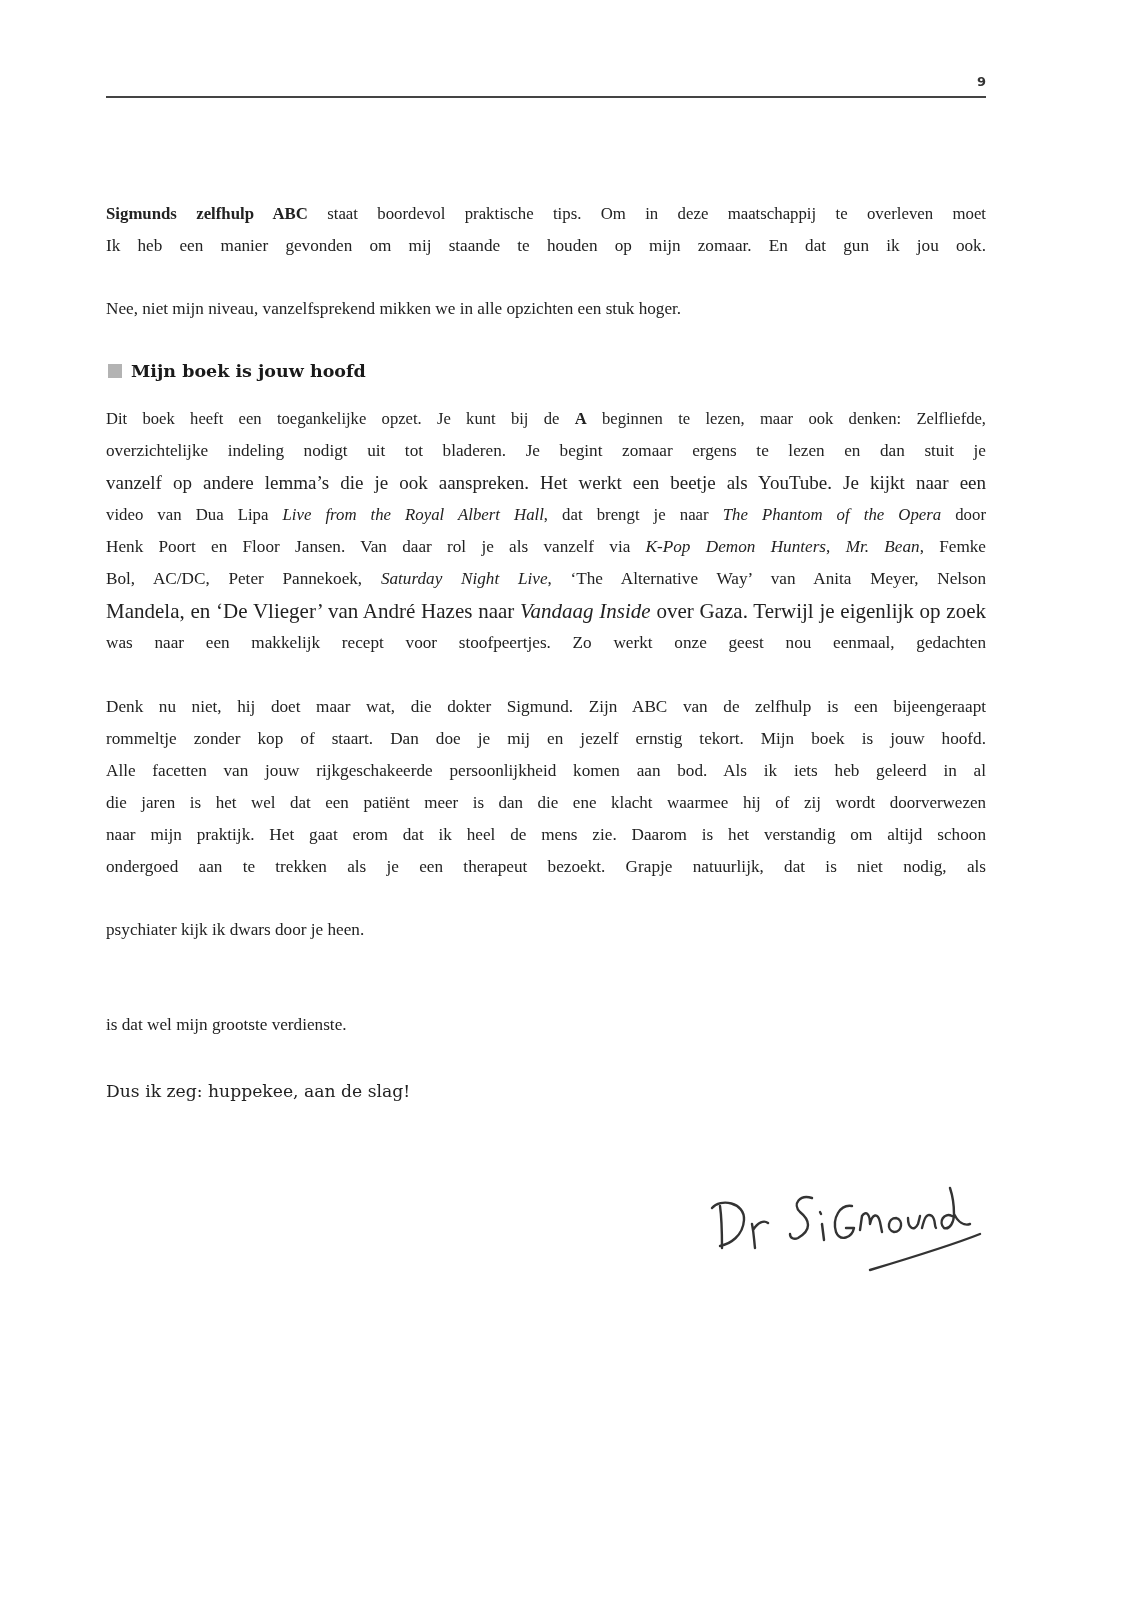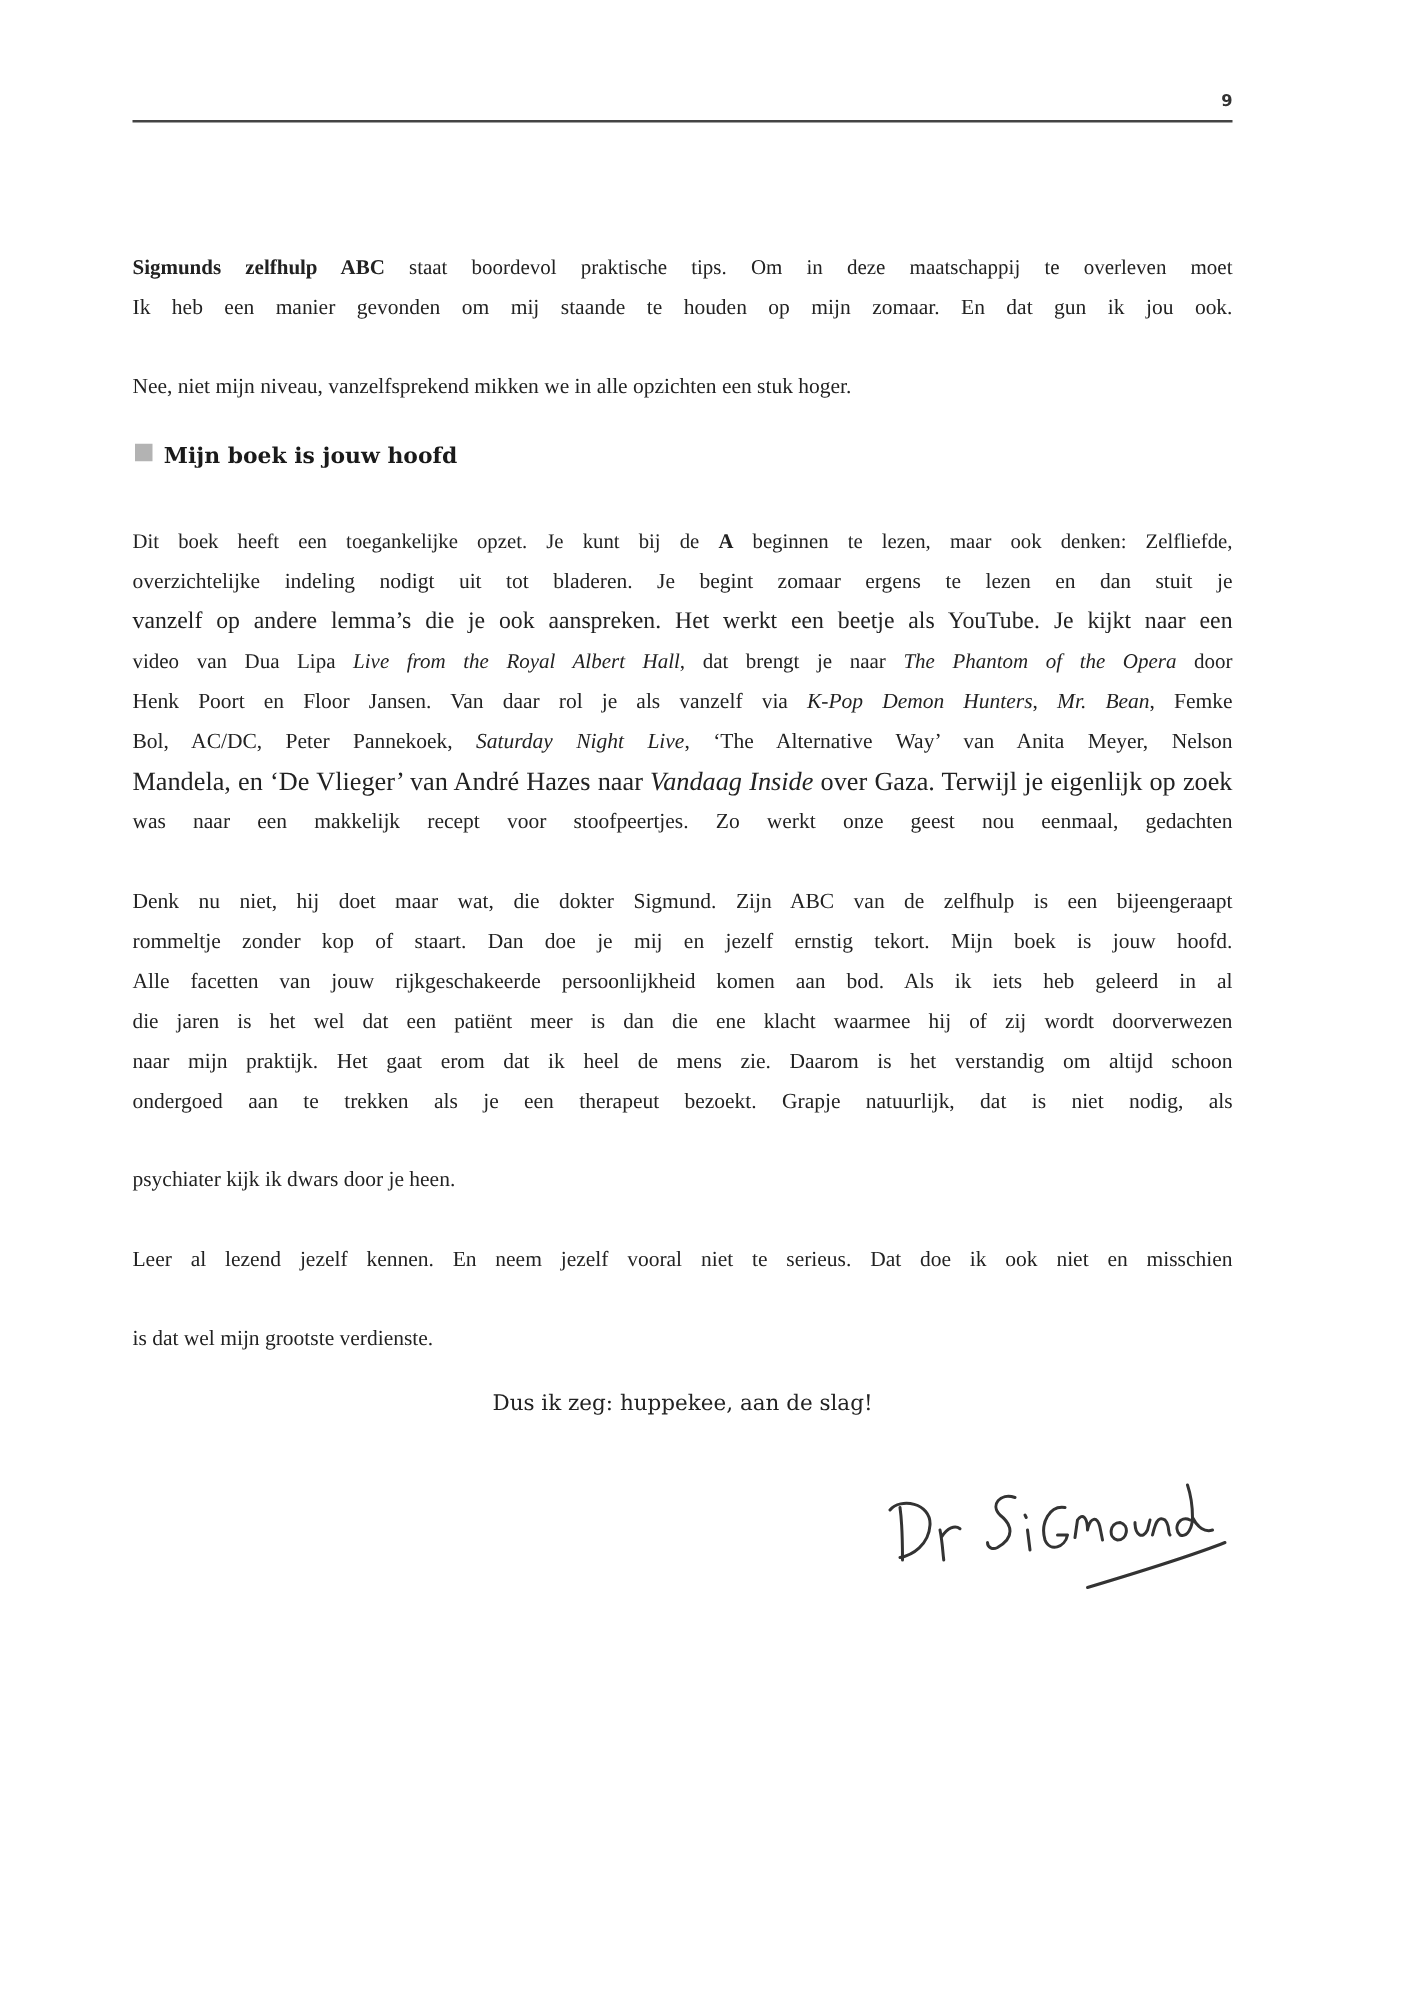--- a/index.html
+++ b/index.html
@@ -4,27 +4,27 @@
   <style>
     html, body { margin: 0; padding: 0; background: #ffffff; }
     body { width: 1131px; height: 1600px; position: relative; overflow: hidden; font-family: "DejaVu Serif", serif; color: #222222; }
     .page-number { position: absolute; top: 74px; left: 960px; width: 26px; text-align: right; font-family: "DejaVu Sans", sans-serif; font-size: 13px; font-weight: bold; color: #333; }
     .header-rule { position: absolute; top: 96px; left: 106px; width: 880px; height: 2px; background: #444; }
     .content { position: absolute; left: 106px; top: 198px; width: 880px; }
     .para { margin: 0; font-size: 17.2px; line-height: 32px; }
     .line { display: block; text-align: justify; text-align-last: justify; white-space: nowrap; height: 32px; font-family: Liberation Serif, serif; }
     .line.last { text-align-last: left; margin-top: 31px; }
     .p1 { margin-bottom: 30px; }
-    .heading { display: flex; align-items: flex-start; height: 32px; margin-bottom: 30px; }
+    .heading { display: flex; align-items: center; height: 32px; margin-bottom: 16px; }
     .heading-square { width: 14px; height: 14px; background: #b3b3b3; margin-right: 9px; margin-left: 2px; }
     .heading-text { font-family: "DejaVu Serif", serif; font-weight: bold; font-size: 17.5px; color: #1a1a1a; }
     .gap { height: 32px; }
     b { font-weight: bold; }
     i { font-style: italic; }
-    .closing { text-align: center; font-size: 17.2px; line-height: 32px; margin-top: 20px; }
+    .closing { text-align: left; font-size: 17.2px; line-height: 32px; margin-top: 34px; }
     .signature { position: absolute; left: 700px; top: 1168px; width: 290px; height: 110px; }
   </style>
 </head>
 <body>
 
 <div class="page-number">9</div>
 <div class="header-rule"></div>
 
 <div class="content">
   <div class="para p1" id="intro">
@@ -53,21 +53,20 @@
       <div class="line">Denk nu niet, hij doet maar wat, die dokter Sigmund. Zijn ABC van de zelfhulp is een bijeengeraapt</div>
       <div class="line">rommeltje zonder kop of staart. Dan doe je mij en jezelf ernstig tekort. Mijn boek is jouw hoofd.</div>
       <div class="line">Alle facetten van jouw rijkgeschakeerde persoonlijkheid komen aan bod. Als ik iets heb geleerd in al</div>
       <div class="line" style="font-size: 17px;">die jaren is het wel dat een patiënt meer is dan die ene klacht waarmee hij of zij wordt doorverwezen</div>
       <div class="line">naar mijn praktijk. Het gaat erom dat ik heel de mens zie. Daarom is het verstandig om altijd schoon</div>
       <div class="line">ondergoed aan te trekken als je een therapeut bezoekt. Grapje natuurlijk, dat is niet nodig, als</div>
       <div class="line last">psychiater kijk ik dwars door je heen.</div>
     </div>
   <div class="gap"></div>
   <div class="para" id="p4">
-      <div class="line">Leer al lezend jezelf kennen. En neem jezelf vooral niet te serieus. Dat doe ik ook niet en misschien</div>
       <div class="line last">is dat wel mijn grootste verdienste.</div>
     </div>
 
   <div class="closing">Dus ik zeg: huppekee, aan de slag!</div>
 </div>
 
 <svg class="signature" viewBox="0 0 290 110">
   <title>Dr Sigmund</title>
   <g fill="none" stroke="#333" stroke-width="2.4" stroke-linecap="round" stroke-linejoin="round">
 

